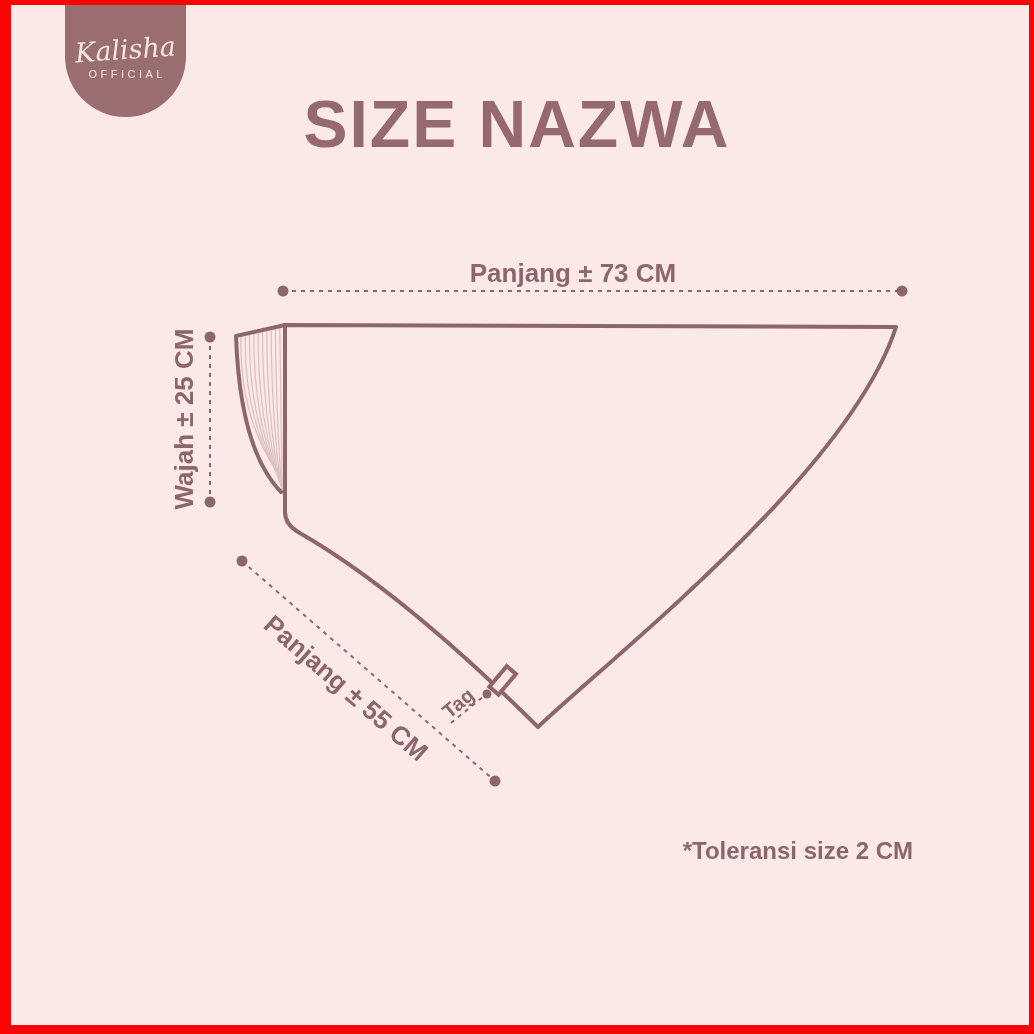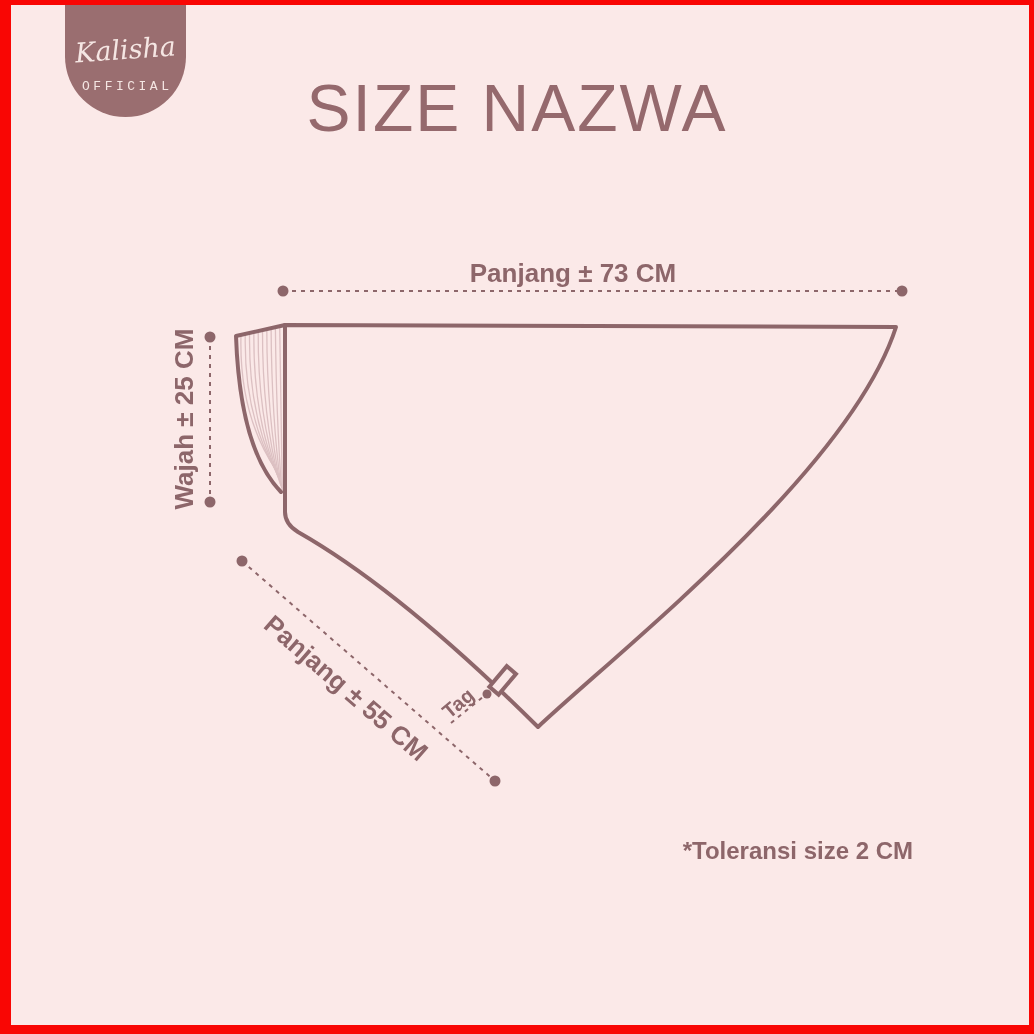--- a/index.html
+++ b/index.html
@@ -31,33 +31,32 @@
     color:#f5e6e3;
   }
   .brand-name{
     font-family:"DejaVu Serif",serif;
     font-style:italic;
     font-size:27px;
     line-height:30px;
     transform:rotate(-4deg);
   }
   .brand-subtitle{
-    font-size:13px;
+    font-size:11px;
     letter-spacing:3.5px;
-    margin-top:14px;
+    margin-top:3px;
     text-indent:3.5px;
-    font-family:Liberation Mono, monospace;
   }
   .page-title{
     position:absolute;
-    left:0;top:70px;width:100%;
+    left:0;top:86px;width:100%;
     margin:0;
     text-align:center;
     font-size:66px;
-    font-weight:normal;
+    font-weight:bold;
     letter-spacing:2px;
     color:var(--title,#95696d);
   }
   .footnote{
     position:absolute;
     right:121px;top:837px;
     font-size:24px;
     font-weight:bold;
     color:var(--accent,#8d666a);
   }

